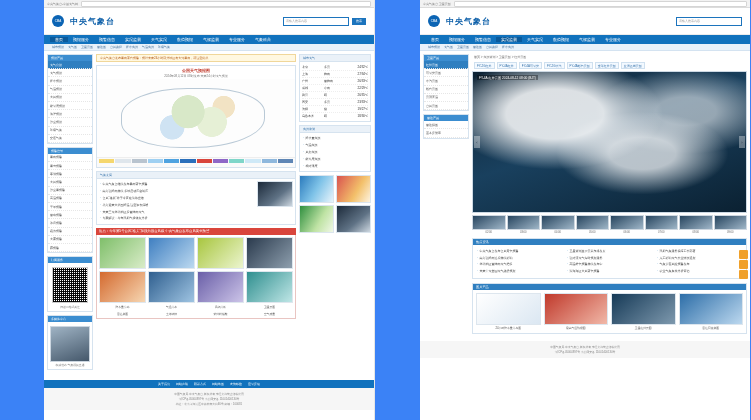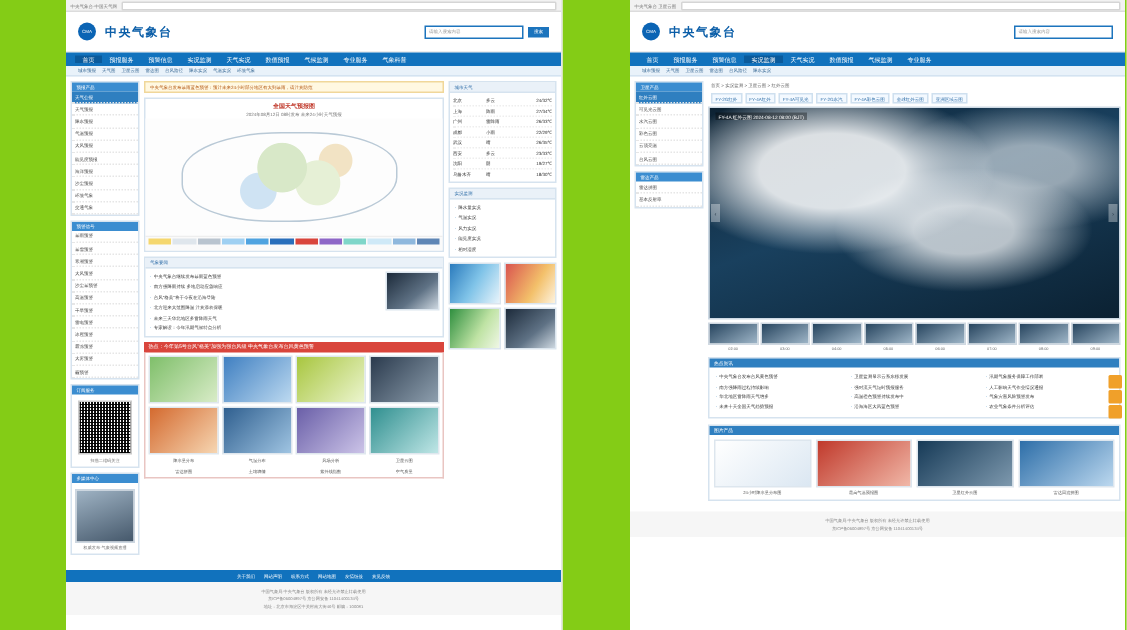--- a/index.html
+++ b/index.html
@@ -1,17 +1,17 @@
 <!DOCTYPE html>
 <html><head>
 <meta charset="utf-8">
 <style>
   html,body{margin:0;padding:0;background:#fff;}
   body{width:751px;height:420px;font-family:"Liberation Sans",sans-serif;font-size:4px;color:#333;overflow:hidden;}
-  .stage{position:relative;width:751px;height:420px;background:#84cc16;}
+  .stage{position:relative;width:751px;height:420px;background:#3b82f6;}
 
   
   .page{position:absolute;top:0;background:#fff;overflow:hidden;}
   .pageA{left:44px;width:330px;height:420px;border-right:1px solid #e6e6e6;}
   .pageB{left:420px;width:330px;height:420px;}
 
   .browser-bar{height:7px;background:#f2f2f2;border-bottom:1px solid #dcdcdc;display:flex;align-items:center;padding:0 3px;gap:3px;}
   .bb-text{font-size:3px;color:#777;}
   .bb-url{flex:1;height:4px;background:#fff;border:1px solid #d5d5d5;border-radius:1px;}
 

